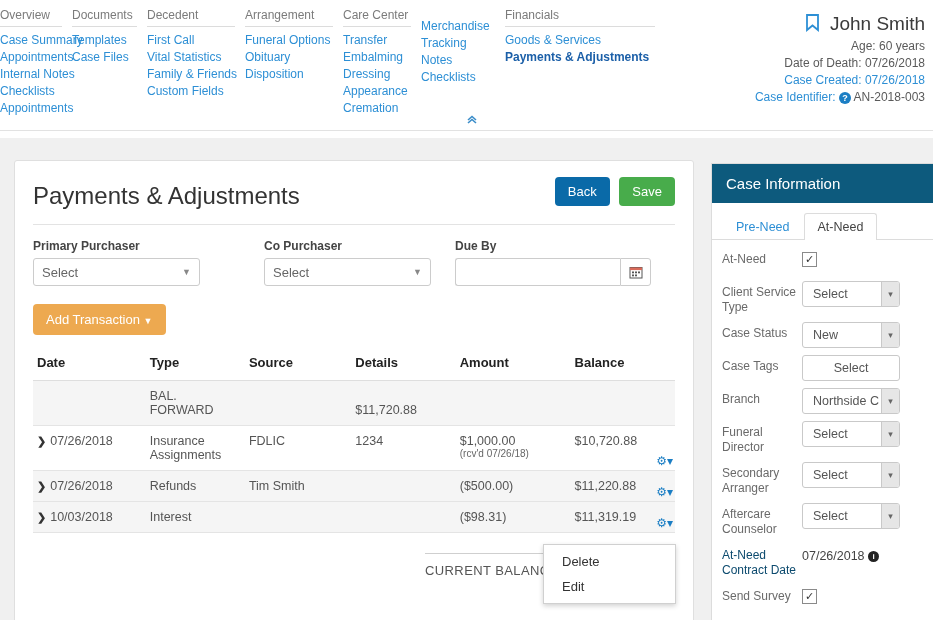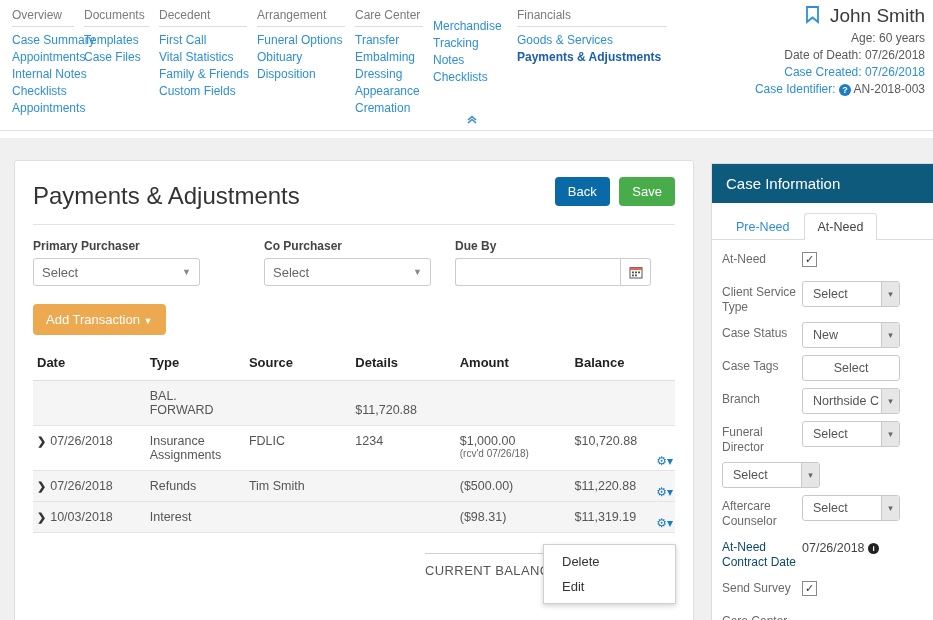--- a/index.html
+++ b/index.html
@@ -9,42 +9,42 @@
     background: #f0f0f0;
     font-family: "Liberation Sans", sans-serif;
     font-size: 13px;
     color: #333;
     overflow: hidden;
     position: relative;
   }
 
   
   #topnav { background:#ffffff; padding: 8px 0 0 0; height:138px; position:relative; }
-  .nav-cols { display:flex; padding-left:12px; }
+  .nav-cols { display:flex; }
   .nav-col { width:72px; }
   .nav-col.w-wide { width:98px; }
   .nav-group-head {
     color:#7b7b7b; font-size:12px; padding-bottom:4px;
     border-bottom:1px solid #dcdcdc; margin-bottom:5px; margin-right:10px;
     white-space:nowrap;
   }
   .nav-link {
     display:block; color:#2d8fd5; font-size:12px; line-height:17px;
     text-decoration:none; white-space:nowrap; cursor:pointer;
   }
   .nav-link.active { color:#1b5fa8; font-weight:bold; }
   .care-center-wrap { display:flex; }
   .collapse-btn {
     position:absolute; left:462px; top:113px; width:20px; height:18px;
     text-align:center; color:#3a8dc9; font-size:13px; cursor:pointer; line-height:14px;
   }
   .nav-rule { position:absolute; left:0; right:0; top:130px; height:1px; background:#e2e2e2; }
 
   
-  #case-head { position:absolute; right:8px; top:4px; text-align:right; width:330px; }
+  #case-head { position:absolute; right:8px; top:12px; text-align:right; width:330px; }
   .case-name { font-size:19px; color:#3b3b3b; line-height:24px; white-space:nowrap; }
   .bookmark-ic { display:inline-block; vertical-align:-2px; margin-right:4px; }
   .case-meta { font-size:12px; color:#5a5a5a; line-height:17px; white-space:nowrap; }
   .case-meta.link { color:#2d8fd5; }
   .help-ic {
     display:inline-block; width:12px; height:12px; border-radius:50%;
     background:#1b7ec4; color:#fff; font-size:9px; line-height:12px;
     text-align:center; vertical-align:0px; font-weight:bold;
   }
 
@@ -466,20 +466,21 @@
       <div class="slabel">Funeral Director</div>
       <div class="sctl">
           <div class="sselect">
         <span>Select</span>
         <span class="arrowbox">▾</span>
       </div>
         </div>
     </div>
 
     <div class="srow">
+      <div class="slabel">Secondary Arranger</div>
       <div class="sctl">
           <div class="sselect">
         <span>Select</span>
         <span class="arrowbox">▾</span>
       </div>
         </div>
     </div>
 
     <div class="srow">
       <div class="slabel">Aftercare Counselor</div>

